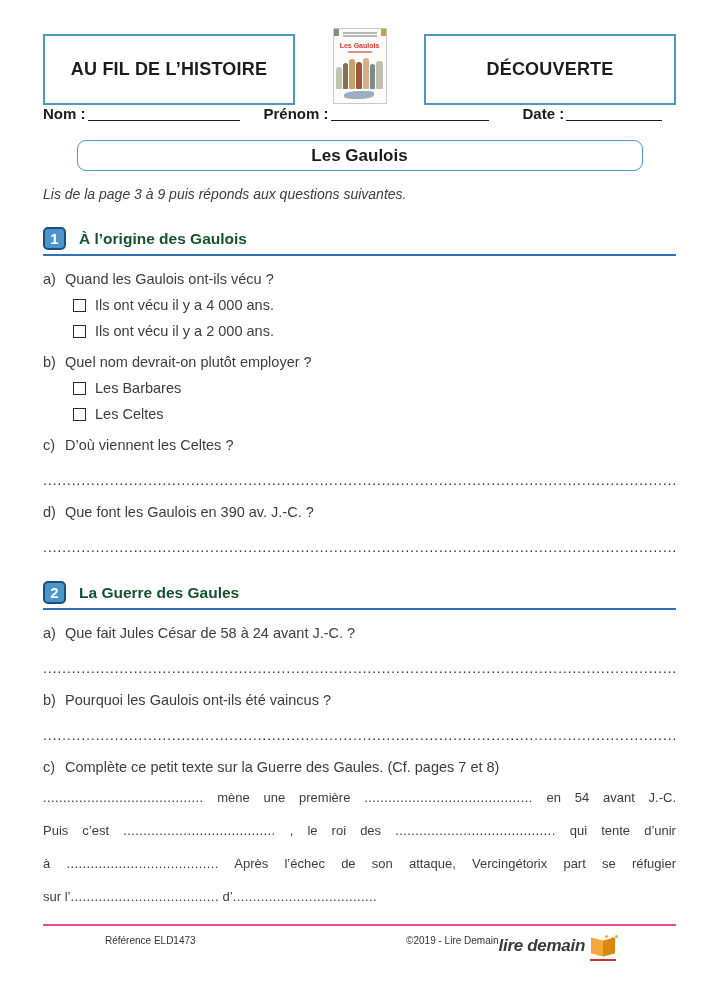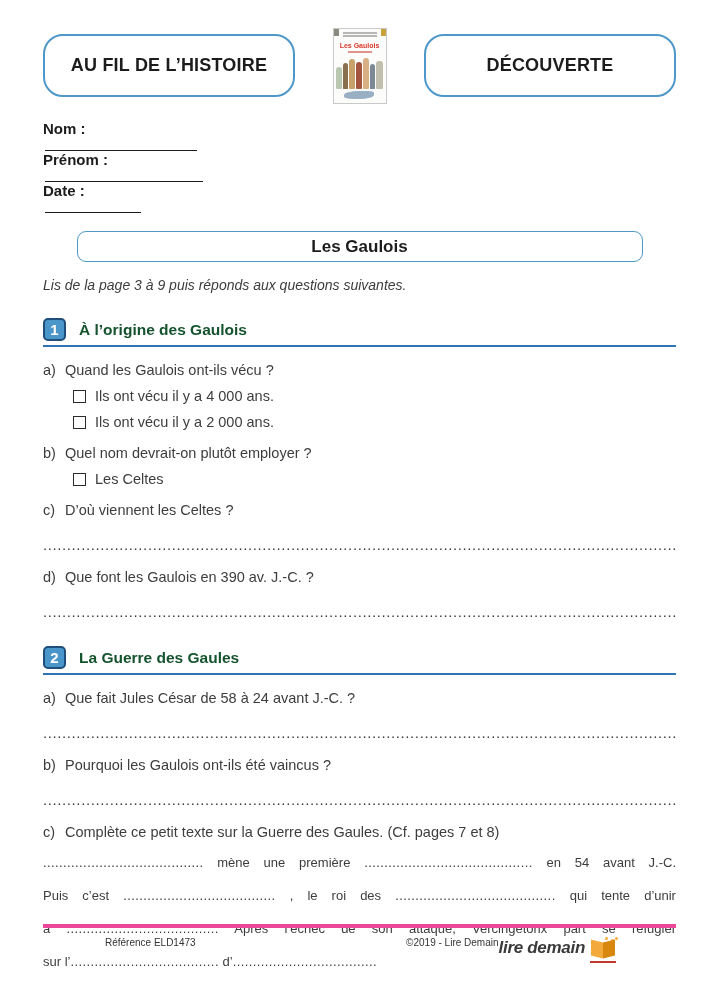--- a/index.html
+++ b/index.html
@@ -2,35 +2,35 @@
 <html lang="fr"><head>
 <meta charset="utf-8">
 <style>
   * { margin:0; padding:0; box-sizing:border-box; }
   html,body { background:#ffffff; }
   body { font-family:"Liberation Sans","DejaVu Sans",sans-serif; color:#3d3d3d; }
   .page { position:relative; width:719px; height:1000px; margin:0 auto; background:#fff; overflow:hidden; padding:28px 43px 0; }
 
   
   .header-row { display:flex; justify-content:space-between; align-items:flex-start; }
-  .header-badge { margin-top:6px; width:252px; height:63px; border:2px solid #4e97c9; border-radius:20px;
+  .header-badge { margin-top:6px; width:252px; height:71px; border:2px solid #4e97c9; border-radius:0;
     display:flex; align-items:center; justify-content:center; font-size:18px; font-weight:bold; color:#1c1c1c; letter-spacing:.2px; }
   .cover { width:54px; height:76px; background:#fcfcfa; border:1px solid #c9c9c9; position:relative; overflow:hidden; }
   .cover-topband { position:absolute; top:2px; left:3px; right:3px; height:9px; }
   .cover-topband .bar { height:2px; background:#b7b7b7; margin:1px 6px; }
   .cover-corner { position:absolute; top:0; width:5px; height:7px; background:#8a8a80; }
   .cover-corner.l { left:0; } .cover-corner.r { right:0; background:#c9a23c; }
   .cover-title { position:absolute; top:13px; left:0; right:0; text-align:center; font-size:7px; font-weight:bold; color:#d8392f; }
   .cover-sub { position:absolute; top:22px; left:14px; right:14px; height:2px; background:#e2928c; }
   .cover-chars { position:absolute; bottom:14px; left:3px; right:3px; height:34px; display:flex; align-items:flex-end; justify-content:center; gap:1px; }
   .cover-chars i { display:block; border-radius:3px 3px 1px 1px; }
   .cover-shadow { position:absolute; bottom:4px; left:10px; width:30px; height:8px; background:#7f9bb5; border-radius:50% 20% 50% 30%; opacity:.8; }
 
   
-  .identity-row { display:flex; align-items:flex-start; margin-top:16px; font-size:15px; font-weight:600; color:#1c1c1c;flex-direction:column; }
+  .identity-row { display:flex; align-items:center; font-size:15px; font-weight:600; color:#1c1c1c; }
   .id-label { white-space:nowrap; }
   .id-line { display:inline-block; border-bottom:1.6px solid #1c1c1c; height:14px; margin-left:2px; }
   .line-nom { width:152px; margin-right:24px; }
   .line-prenom { width:158px; margin-right:34px; }
   .line-date { width:96px; }
 
   
   .title-box { margin:18px auto 0; width:566px; height:31px; border:1.6px solid #4e97c9; border-radius:9px;
     display:flex; align-items:center; justify-content:center; font-size:17px; font-weight:bold; color:#1c1c1c; }
   .instruction { margin-top:15px; font-size:14px; font-style:italic; color:#3d3d3d; }
@@ -47,21 +47,21 @@
   .checkbox { width:13px; height:13px; border:1.6px solid #2b2b2b; background:#fff; flex:none; margin-right:9px; }
   .dotline { margin:18px 0 13px; height:18px; overflow:hidden; white-space:nowrap; font-size:15px; letter-spacing:.6px; color:#3a3a3a; }
 
   
   .fill-block { margin-top:6px; }
   .fill-line { line-height:33px; font-size:13px; color:#3d3d3d; white-space:normal; }
   .fill-line.justify { text-align:justify; text-align-last:justify; }
   .fill-dots { letter-spacing:.4px; color:#3a3a3a; white-space:nowrap; }
 
   
-  .footer { position:absolute; left:43px; right:43px; top:924px; border-top:4px solid #ec4899; padding-top:9px;
+  .footer { position:absolute; left:43px; right:43px; top:924px; border-top:2px solid #ec4899; padding-top:9px;
     display:flex; align-items:flex-start; font-size:10px; color:#333; }
   .footer-ref { margin-left:62px; width:150px; }
   .footer-copy { flex:1; text-align:right; }
   .logo { display:flex; align-items:center; margin-right:58px; position:relative; }
   .logo-text { font-size:17px; font-style:italic; font-weight:600; color:#3a3a3a; letter-spacing:-.3px; }
   .book-icon { position:relative; width:30px; height:22px; margin-left:3px; }
   .book-left { position:absolute; left:3px; top:4px; width:12px; height:16px; background:#f3a93c; transform:skewY(14deg); }
   .book-right { position:absolute; left:15px; top:4px; width:12px; height:16px; background:#d9880f; transform:skewY(-14deg); }
   .book-dot { position:absolute; width:3px; height:3px; border-radius:50%; background:#f3a93c; }
   .bd1 { top:0; left:17px; } .bd2 { top:2px; left:23px; } .bd3 { top:0; left:27px; }
@@ -133,20 +133,24 @@
         <div class="cb-row">
           <span class="checkbox"></span>
           <span class="cb-label">Ils ont vécu il y a 2 000 ans.</span>
         </div>
         <div class="question">
           <span class="q-label">b)</span>
           <span class="q-text">Quel nom devrait-on plutôt employer ?</span>
         </div>
         <div class="cb-row">
           <span class="checkbox"></span>
+          <span class="cb-label">Les Barbares</span>
+        </div>
+        <div class="cb-row">
+          <span class="checkbox"></span>
           <span class="cb-label">Les Celtes</span>
         </div>
         <div class="question">
           <span class="q-label">c)</span>
           <span class="q-text">D’où viennent les Celtes ?</span>
         </div>
         <div class="dotline">............................................................................................................................................................................................................................</div>
         <div class="question">
           <span class="q-label">d)</span>
           <span class="q-text">Que font les Gaulois en 390 av. J.-C. ?</span>

